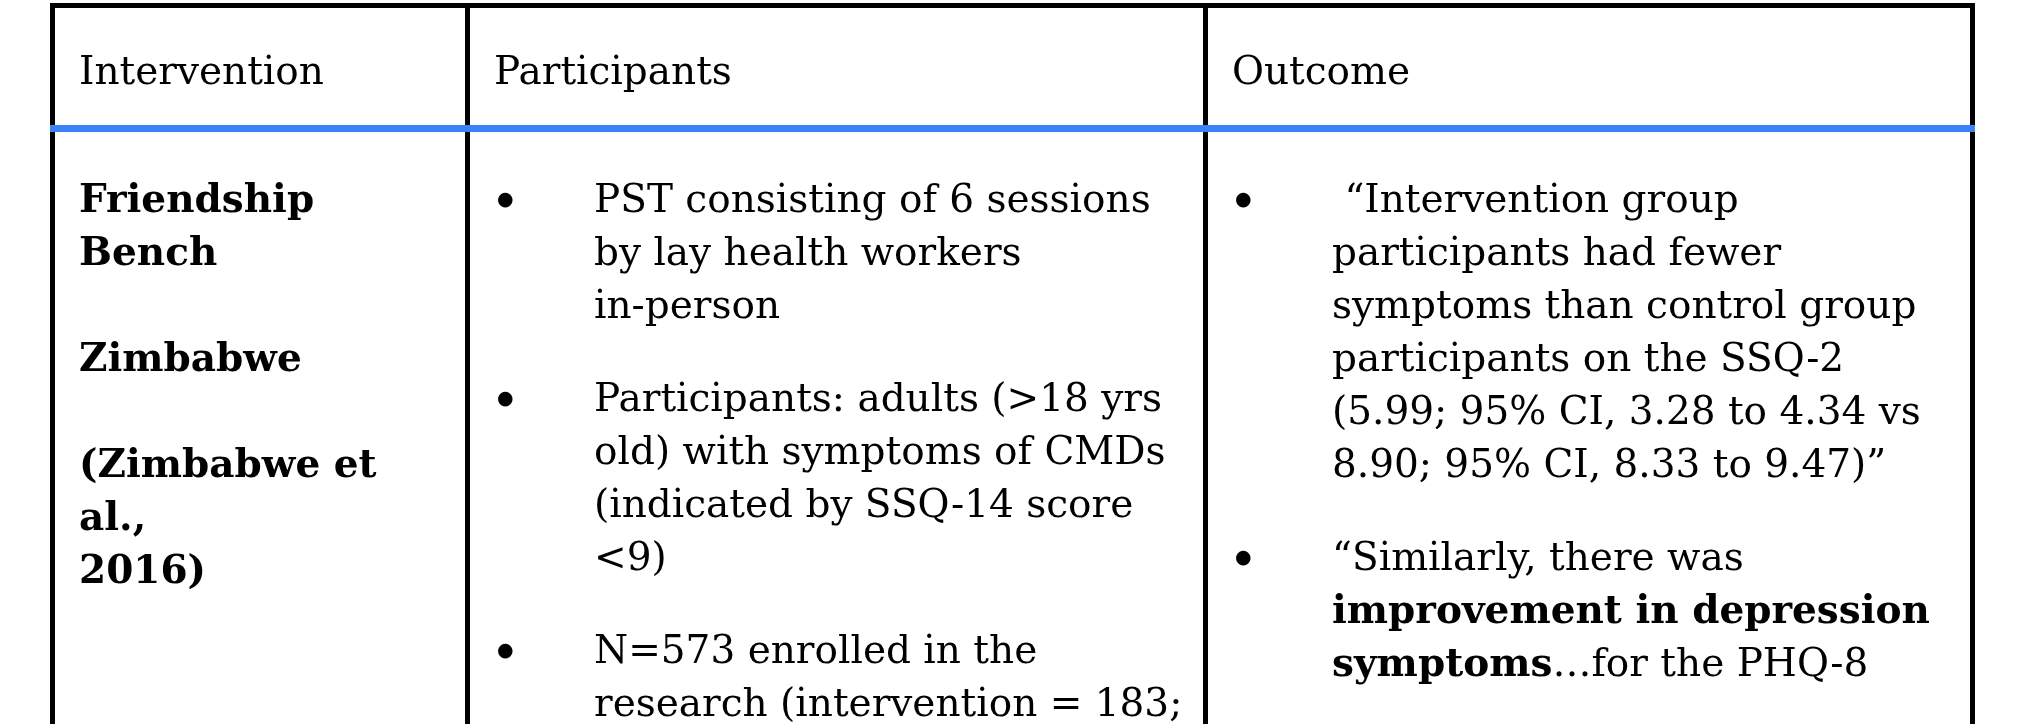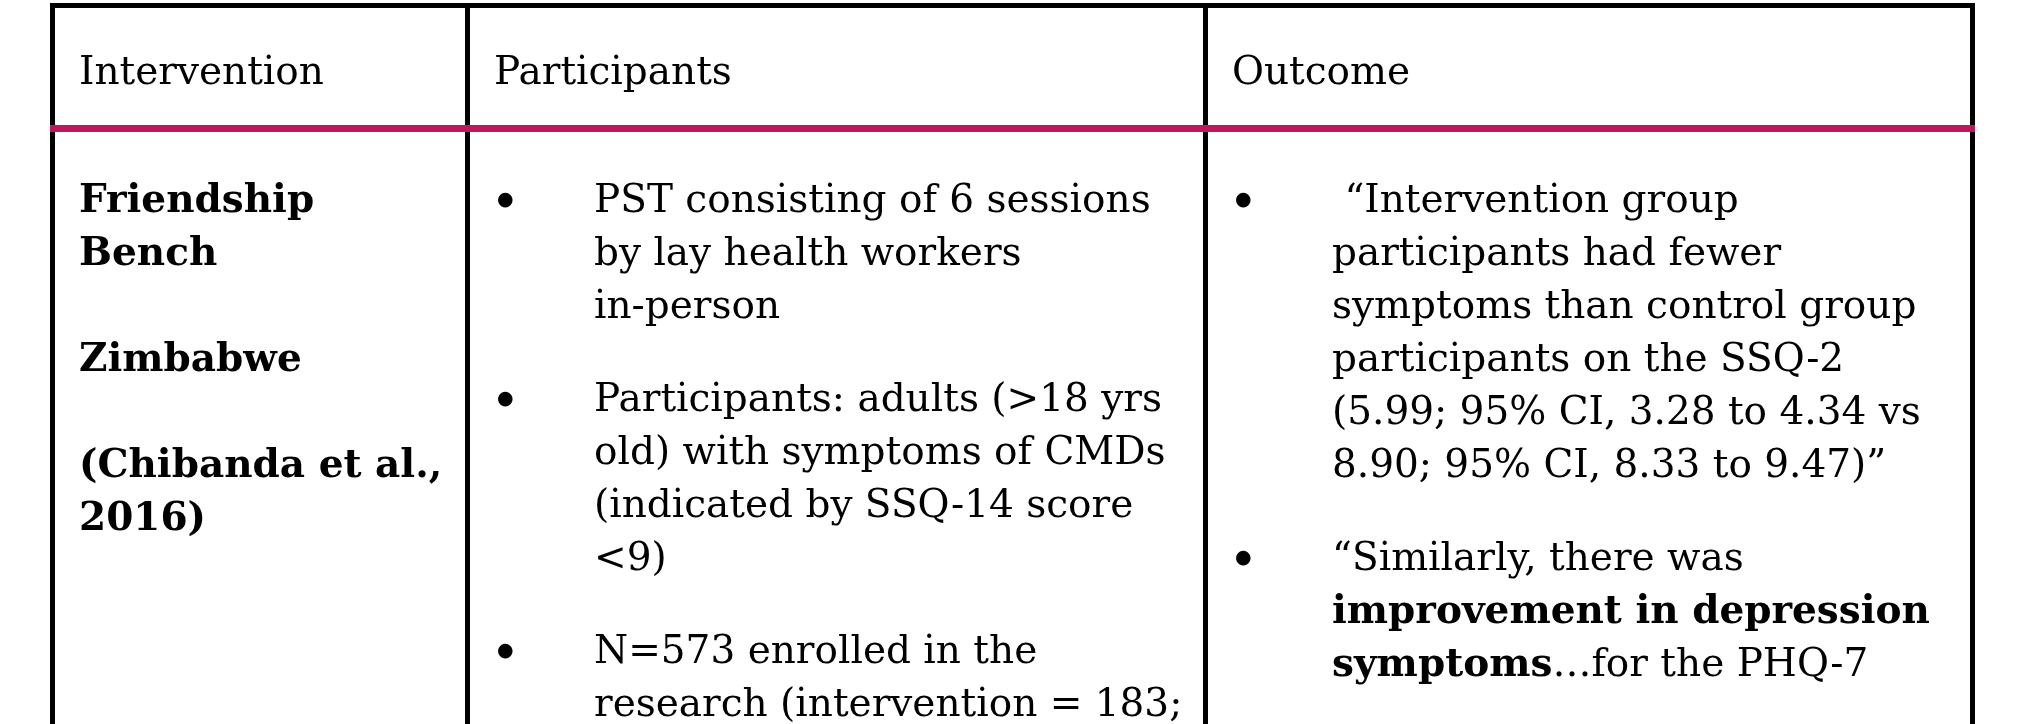--- a/index.html
+++ b/index.html
@@ -32,21 +32,21 @@
     border: 5px solid #000000;
     vertical-align: top;
     text-align: left;
     font-size: 39px;
     line-height: 53px;
     font-weight: normal;
     box-sizing: border-box;
   }
   th {
     padding: 36px 20px 28px 24px;
-    border-bottom: 7px solid #be185d;
+    border-bottom: 7px solid #3b82f6;
   }
   td {
     padding: 40px 20px 30px 24px;
     height: 660px; 
   }
   p.para {
     margin: 0 0 53px 0;
     font-weight: bold;
   }
   p.para:last-child { margin-bottom: 0; }
@@ -95,21 +95,21 @@
 
       <td>
         <p class="para">
           <span class="text-line">Friendship</span><br>
           <span class="text-line">Bench</span>
         </p>
         <p class="para">
           <span class="text-line">Zimbabwe</span>
         </p>
         <p class="para">
-          <span class="text-line">(Chibanda et al.,</span><br>
+          <span class="text-line">(Zimbabwe et al.,</span><br>
           <span class="text-line">2016)</span>
         </p>
       </td>
 
       <td>
         <div class="li">
           <span class="marker">●</span>
           <div class="li-text">
             <span class="text-line">PST consisting of 6 sessions</span><br>
             <span class="text-line">by lay health workers</span><br>
@@ -144,21 +144,21 @@
             <span class="text-line">participants on the SSQ-2</span><br>
             <span class="text-line">(5.99; 95% CI, 3.28 to 4.34 vs</span><br>
             <span class="text-line">8.90; 95% CI, 8.33 to 9.47)”</span>
           </div>
         </div>
         <div class="li">
           <span class="marker">●</span>
           <div class="li-text">
             <span class="text-line">“Similarly, there was</span><br>
             <span class="text-line b">improvement in depression</span><br>
-            <span class="text-line b">symptoms</span><span class="text-line">…for the PHQ-7</span>
+            <span class="text-line b">symptoms</span><span class="text-line">…for the PHQ-8</span>
           </div>
         </div>
       </td>
 
     </tr>
   </tbody>
     </table>
 </div>
 
 </body></html>

